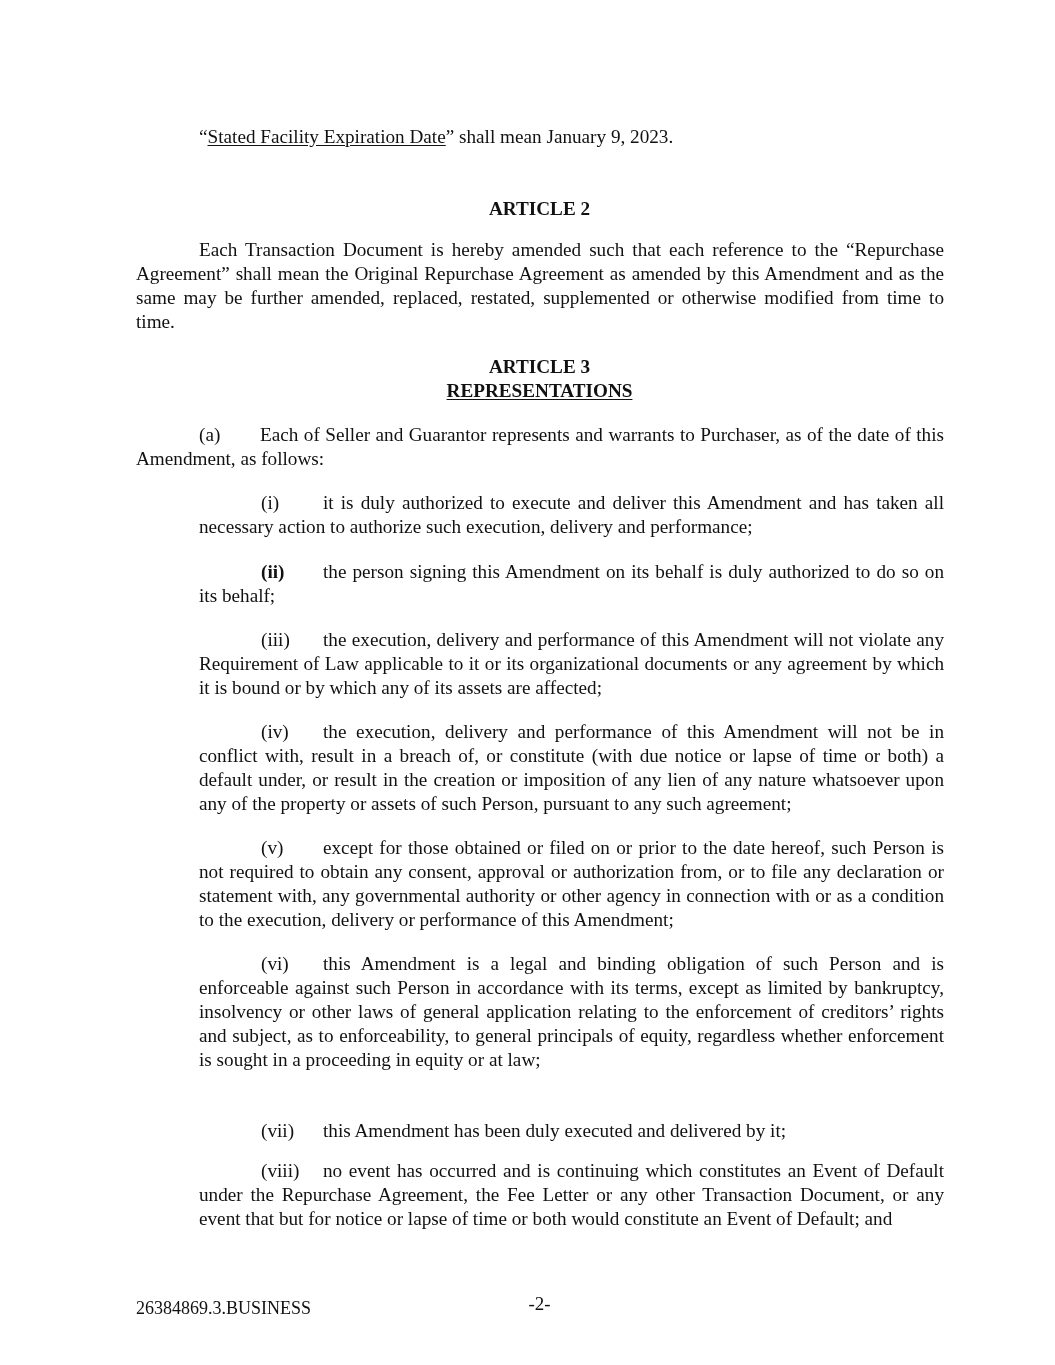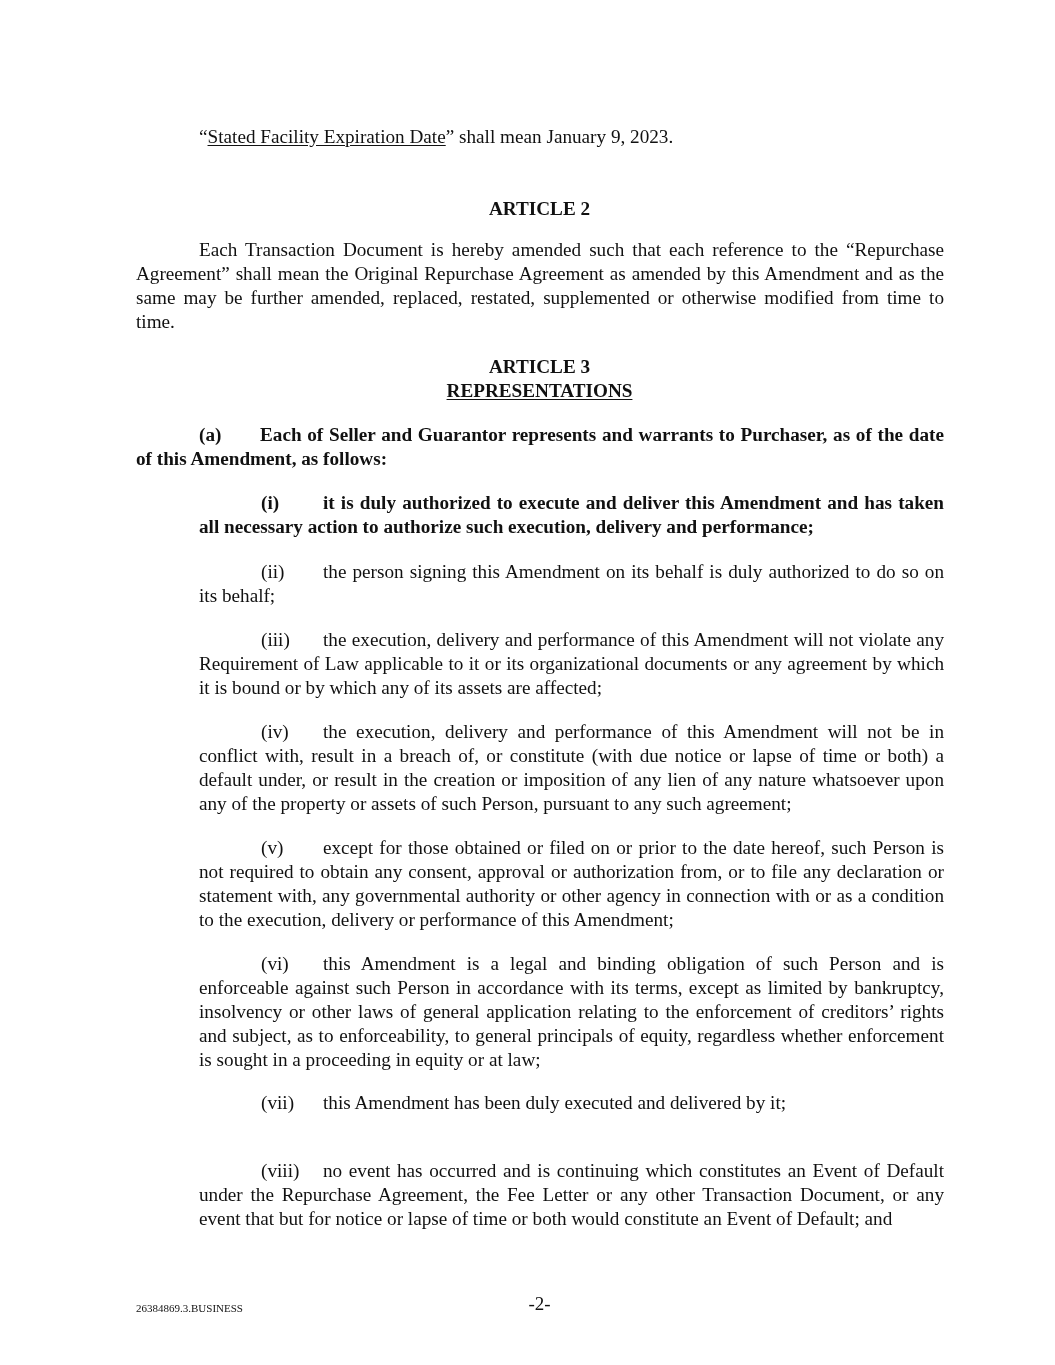--- a/index.html
+++ b/index.html
@@ -5,49 +5,49 @@
   html, body { margin: 0; padding: 0; background: #ffffff; }
   body { width: 1055px; height: 1365px; position: relative; overflow: hidden;
     font-family: "Liberation Serif", "DejaVu Serif", serif; color: #111; font-size: 19.2px; line-height: 24px; }
   .page { position: absolute; left: 12px; top: 0; width: 1055px; height: 1365px; }
   .line { position: absolute; white-space: nowrap; }
   .just { position: absolute; left: 124px; width: 808px; text-align: justify; }
   .block { position: absolute; text-align: justify; }
   .heading { position: absolute; left: 0; width: 1055px; text-align: center; font-weight: bold; }
   .u { text-decoration: underline; text-underline-offset: 2px; }
   .tab { display: inline-block; }
-  .footer-id { position: absolute; left: 124px; top: 1296px; font-size: 11px; }
+  .footer-id { position: absolute; left: 124px; top: 1296px; font-size: 18px; }
   .footer-page { position: absolute; left: 0; width: 1055px; text-align: center; top: 1292px; font-size: 19px; }
 </style>
 </head>
 <body>
 
 <div class="page">
 
   <div class="line" style="left:187px; top:125px;">
     <span>“</span><span class="u">Stated Facility Expiration Date</span><span>” shall mean January 9, 2023.</span>
   </div>
 
   <div class="heading" style="top:171px;margin-top:26px;">ARTICLE 2</div>
 
   <div class="just" style="top:238px; text-indent:63px;">Each Transaction Document is hereby amended such that each reference to the “Repurchase Agreement” shall mean the Original Repurchase Agreement as amended by this Amendment and as the same may be further amended, replaced, restated, supplemented or otherwise modified from time to time.</div>
 
   <div class="heading" style="top:355px;text-align:center;">ARTICLE 3</div>
   <div class="heading" style="top:379px;">
     <span class="u">REPRESENTATIONS</span>
   </div>
 
-  <div class="just" style="top:423px; text-indent:63px;font-weight:bold;"><span class="tab" style="width:61px; text-indent:0;">(a)</span><span>Each of Seller and Guarantor represents and warrants to Purchaser, as of the date of this Amendment, as follows:</span></div>
+  <div class="just" style="top:423px; text-indent:63px;"><span class="tab" style="width:61px; text-indent:0;">(a)</span><span>Each of Seller and Guarantor represents and warrants to Purchaser, as of the date of this Amendment, as follows:</span></div>
 
   <div id="items">
-      <div class="block" style="left: 187px; width: 745px; top: 491px; text-indent: 62px; font-weight: bold;"><span class="tab" style="width: 62px; text-indent: 0px;">(i)</span><span>it is duly authorized to execute and deliver this Amendment and has taken all necessary action to authorize such execution, delivery and performance;</span></div>
-      <div class="block" style="left: 187px; width: 745px; top: 560px; text-indent: 62px;"><span class="tab" style="width: 62px; text-indent: 0px;">(ii)</span><span>the person signing this Amendment on its behalf is duly authorized to do so on its behalf;</span></div>
+      <div class="block" style="left: 187px; width: 745px; top: 491px; text-indent: 62px;"><span class="tab" style="width: 62px; text-indent: 0px;">(i)</span><span>it is duly authorized to execute and deliver this Amendment and has taken all necessary action to authorize such execution, delivery and performance;</span></div>
+      <div class="block" style="left: 187px; width: 745px; top: 560px; text-indent: 62px;"><span class="tab" style="width: 62px; text-indent: 0px; font-weight: bold;">(ii)</span><span>the person signing this Amendment on its behalf is duly authorized to do so on its behalf;</span></div>
       <div class="block" style="left: 187px; width: 745px; top: 628px; text-indent: 62px;"><span class="tab" style="width: 62px; text-indent: 0px;">(iii)</span><span>the execution, delivery and performance of this Amendment will not violate any Requirement of Law applicable to it or its organizational documents or any agreement by which it is bound or by which any of its assets are affected;</span></div>
       <div class="block" style="left: 187px; width: 745px; top: 720px; text-indent: 62px;"><span class="tab" style="width: 62px; text-indent: 0px;">(iv)</span><span>the execution, delivery and performance of this Amendment will not be in conflict with, result in a breach of, or constitute (with due notice or lapse of time or both) a default under, or result in the creation or imposition of any lien of any nature whatsoever upon any of the property or assets of such Person, pursuant to any such agreement;</span></div>
       <div class="block" style="left: 187px; width: 745px; top: 836px; text-indent: 62px;"><span class="tab" style="width: 62px; text-indent: 0px;">(v)</span><span>except for those obtained or filed on or prior to the date hereof, such Person is not required to obtain any consent, approval or authorization from, or to file any declaration or statement with, any governmental authority or other agency in connection with or as a condition to the execution, delivery or performance of this Amendment;</span></div>
       <div class="block" style="left: 187px; width: 745px; top: 952px; text-indent: 62px;"><span class="tab" style="width: 62px; text-indent: 0px;">(vi)</span><span>this Amendment is a legal and binding obligation of such Person and is enforceable against such Person in accordance with its terms, except as limited by bankruptcy, insolvency or other laws of general application relating to the enforcement of creditors’ rights and subject, as to enforceability, to general principals of equity, regardless whether enforcement is sought in a proceeding in equity or at law;</span></div>
-      <div class="block" style="left: 187px; width: 745px; top: 1091px; text-indent: 62px;"><span class="tab" style="width: 62px; text-indent: 0px;">(vii)</span><span>this Amendment has been duly executed and delivered by it;</span></div>
+      <div class="block" style="left: 187px; width: 745px; top: 1091px; text-indent: 62px;"><span class="tab" style="width: 62px; text-indent: 0px; margin-top: 28px;">(vii)</span><span>this Amendment has been duly executed and delivered by it;</span></div>
       <div class="block" style="left: 187px; width: 745px; top: 1159px; text-indent: 62px;"><span class="tab" style="width: 62px; text-indent: 0px;">(viii)</span><span>no event has occurred and is continuing which constitutes an Event of Default under the Repurchase Agreement, the Fee Letter or any other Transaction Document, or any event that but for notice or lapse of time or both would constitute an Event of Default; and</span></div>
     </div>
 
   <div class="footer-id">26384869.3.BUSINESS</div>
   <div class="footer-page">-2-</div>
 </div>
 
 </body></html>

